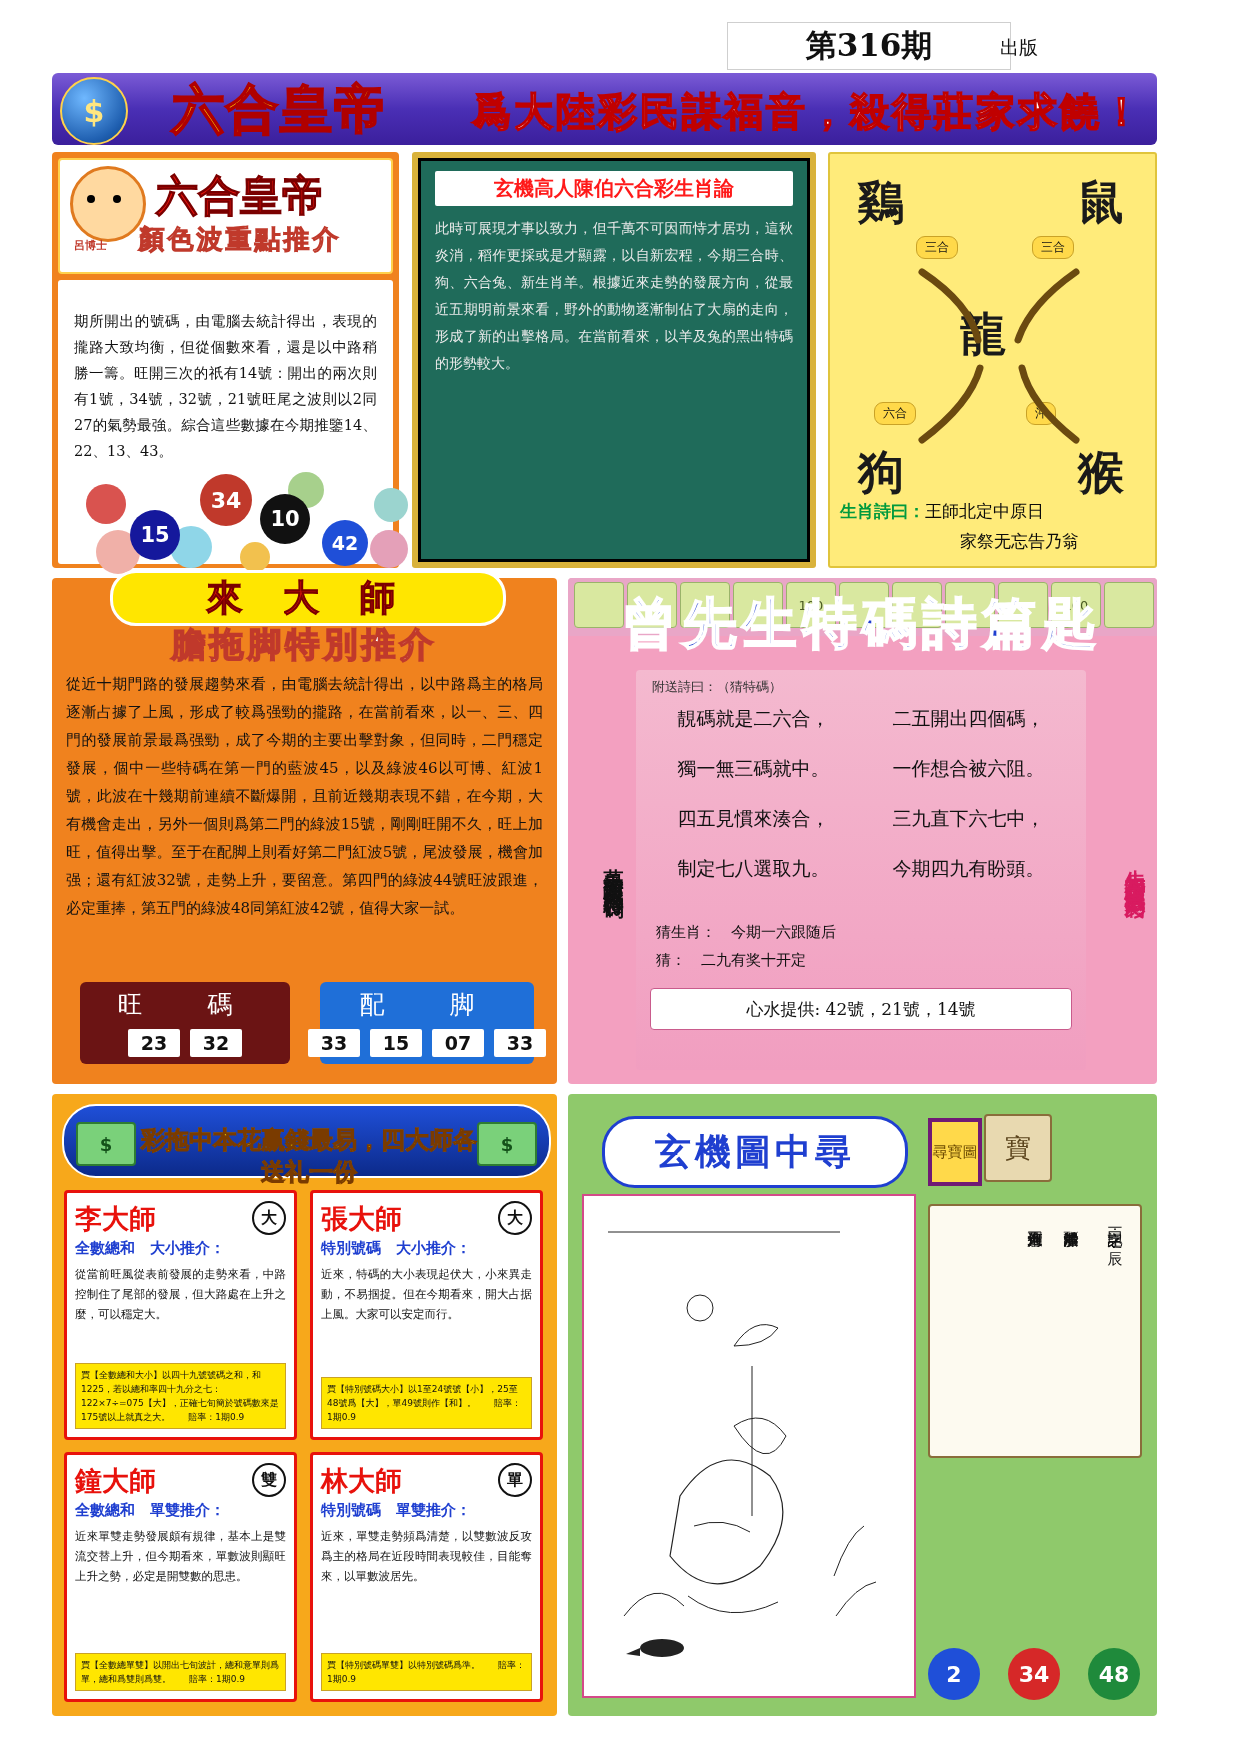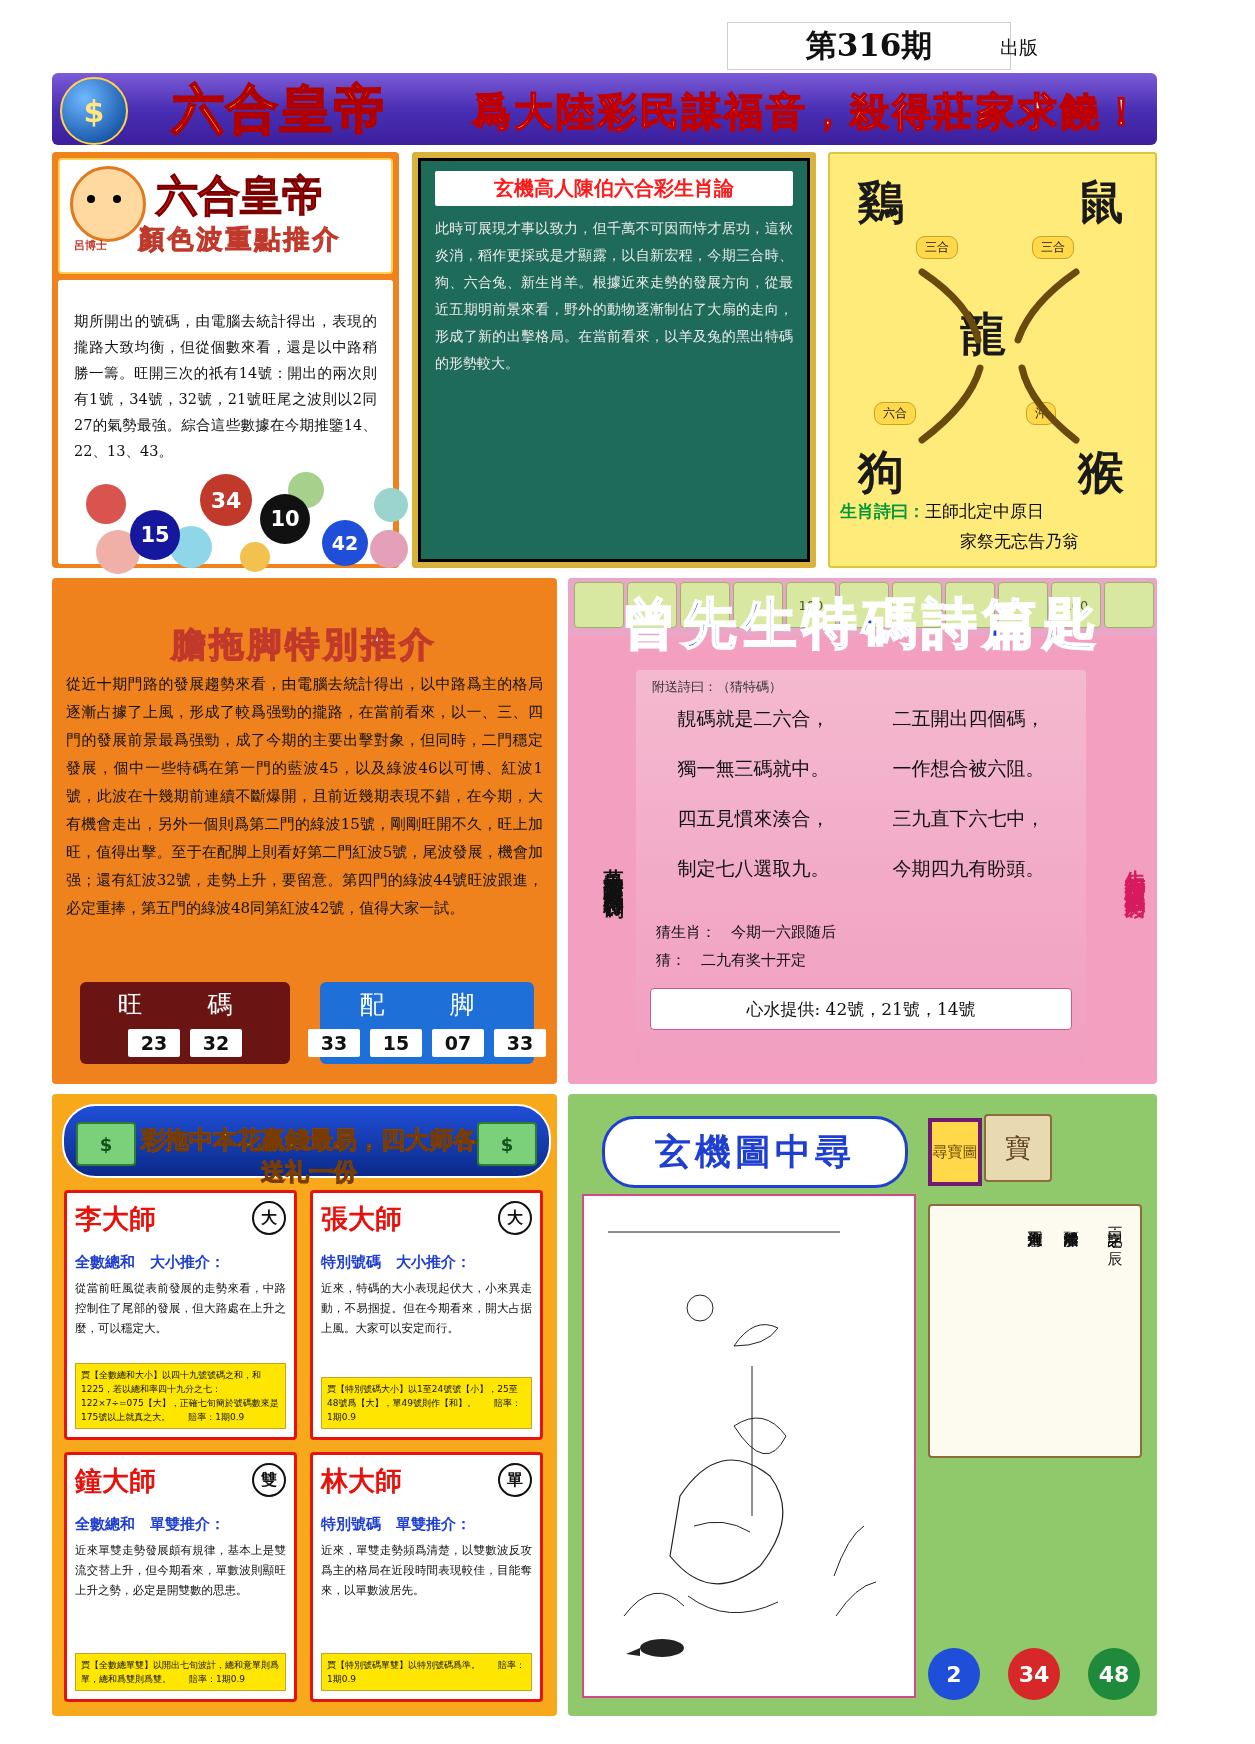--- a/index.html
+++ b/index.html
@@ -136,21 +136,21 @@
   .four-ban{position:absolute;left:10px;top:10px;width:485px;height:70px;
       background:linear-gradient(180deg,#1f4fd8,#0c2a8a);border-radius:34px;border:2px solid #ffffff;}
   .four-ban-txt{position:absolute;left:70px;top:18px;width:350px;text-align:center;font-size:24px;font-weight:bold;
       color:#ffe600;-webkit-text-stroke:1px #7a3b00;font-family:"DejaVu Serif","Liberation Serif",serif;}
   .money{position:absolute;width:56px;height:40px;background:#7ad17a;border:2px solid #2e7d32;border-radius:4px;
       display:flex;align-items:center;justify-content:center;color:#14521a;font-size:18px;font-weight:bold;}
   .mcard{position:absolute;width:233px;height:250px;background:#ffffff;border:3px solid #e8120c;border-radius:4px;box-sizing:border-box;padding:8px;}
   .mc-name{font-size:27px;font-weight:bold;color:#e8120c;font-family:"DejaVu Serif","Liberation Serif",serif;}
   .mc-badge{float:right;width:30px;height:30px;border-radius:50%;border:2px solid #111;display:flex;align-items:center;
       justify-content:center;font-size:16px;font-weight:bold;color:#111;}
-  .mc-sub{margin-top:16px;font-size:15px;font-weight:bold;color:#1f3fd0;font-family:"DejaVu Serif","Liberation Serif",serif;}
+  .mc-sub{margin-top:2px;font-size:15px;font-weight:bold;color:#1f3fd0;font-family:"DejaVu Serif","Liberation Serif",serif;}
   .mc-body{margin-top:6px;font-size:11.5px;line-height:20px;color:#111;text-align:justify;
       font-family:"DejaVu Serif","Liberation Serif",serif;}
   .mc-foot{position:absolute;left:8px;right:8px;bottom:8px;background:#ffe600;border:1px solid #c9a227;
       font-size:9px;line-height:14px;color:#111;padding:4px 5px;box-sizing:border-box;}
 
   
   .p-myst{left:568px;top:1094px;width:589px;height:622px;background:#8fc96b;border-radius:4px;}
   .myst-oval{position:absolute;left:34px;top:22px;width:300px;height:66px;background:#ffffff;
       border:3px solid #1f3fd0;border-radius:33px;display:flex;align-items:center;justify-content:center;}
   .myst-oval span{font-size:36px;font-weight:bold;color:#1f3fd0;letter-spacing:4px;
@@ -232,20 +232,23 @@
           <path d="M246,286 Q200,250 192,214" stroke="#6b4a10" stroke-width="7" fill="none" stroke-linecap="round"></path>
         </svg>
       </div>
     <div class="sh-poem">
       <b>生肖詩曰：</b><span>王師北定中原日</span><br>
       <span style="margin-left:120px">家祭无忘告乃翁</span>
     </div>
   </div>
 
   <div class="panel p-master">
+    <div class="m-banner">
+      <span>來 大 師</span>
+    </div>
     <div class="m-sub">膽拖脚特別推介</div>
     <div class="m-body">從近十期門路的發展趨勢來看，由電腦去統計得出，以中路爲主的格局逐漸占據了上風，形成了較爲强勁的攏路，在當前看來，以一、三、四門的發展前景最爲强勁，成了今期的主要出擊對象，但同時，二門穩定發展，個中一些特碼在第一門的藍波45，以及綠波46以可博、紅波1號，此波在十幾期前連續不斷爆開，且前近幾期表現不錯，在今期，大有機會走出，另外一個則爲第二門的綠波15號，剛剛旺開不久，旺上加旺，值得出擊。至于在配脚上則看好第二門紅波5號，尾波發展，機會加强；還有紅波32號，走勢上升，要留意。第四門的綠波44號旺波跟進，必定重捧，第五門的綠波48同第紅波42號，值得大家一試。</div>
 
     <div class="m-box" id="hotBox" style="left:28px;width:210px;background:#6b1414;">
       <div class="bt">旺　碼</div>
       <div class="m-nums" id="hotNums">
           <div class="m-num">23</div>
           <div class="m-num">32</div>
         </div>
     </div>

